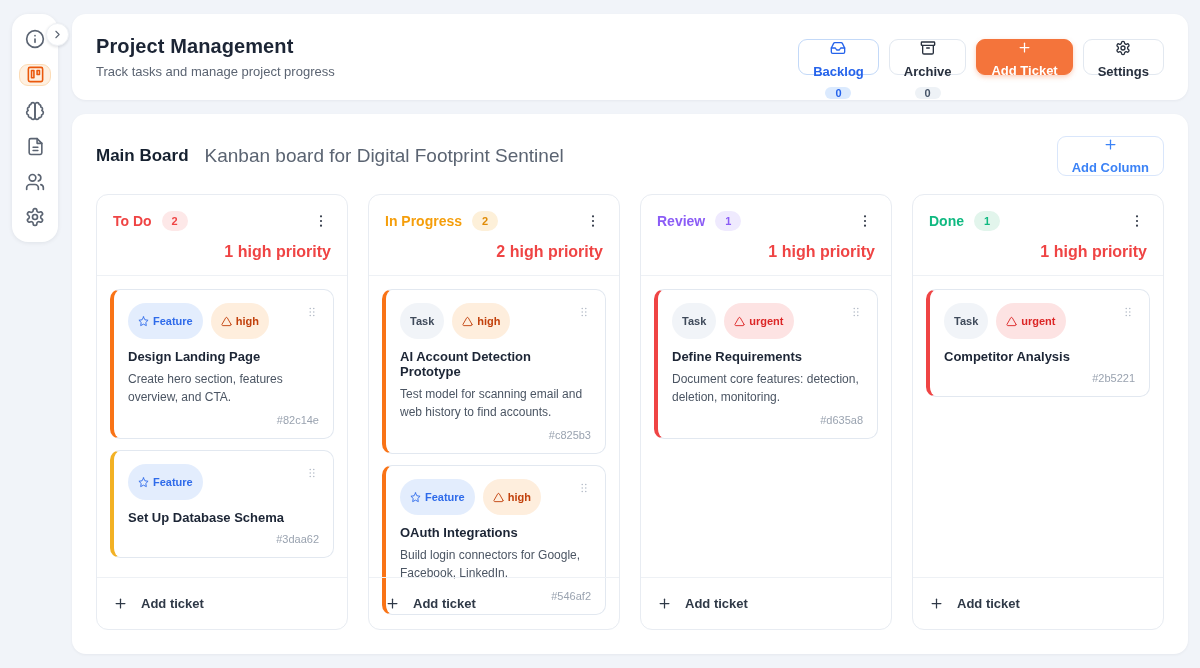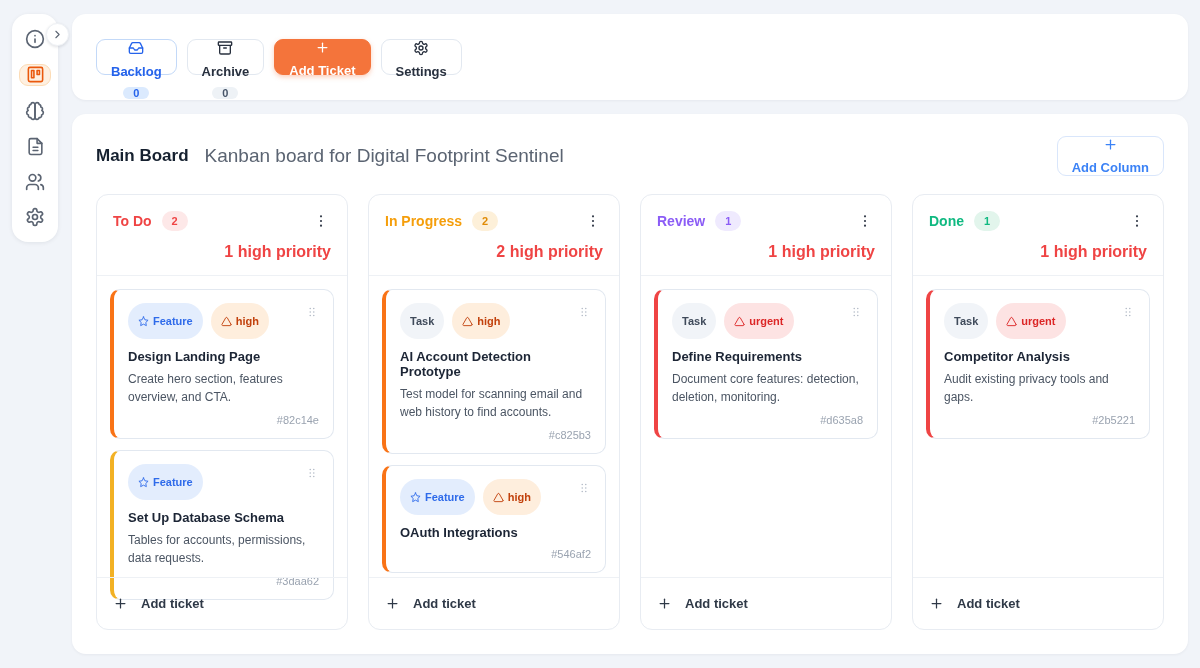--- a/index.html
+++ b/index.html
@@ -152,20 +152,24 @@
   <span>
       <svg class="ic" width="13" height="13" viewBox="0 0 24 24">
         <polyline points="9 18 15 12 9 6"></polyline>
       </svg>
     </span>
 </button>
 
 <div class="main">
 
   <header class="panel header-card">
+    <div>
+      <div class="page-title">Project Management</div>
+      <div class="page-subtitle">Track tasks and manage project progress</div>
+    </div>
     <div class="header-actions">
       <button class="btn btn-backlog">
         <span>
             <svg class="ic" width="16" height="16" viewBox="0 0 24 24">
               <polyline points="22 12 16 12 14 15 10 15 8 12 2 12"></polyline>
               <path d="M5.45 5.11 2 12v6a2 2 0 0 0 2 2h16a2 2 0 0 0 2-2v-6l-3.45-6.89A2 2 0 0 0 16.76 4H7.24a2 2 0 0 0-1.79 1.11z"></path>
             </svg>
           </span>
         <span>Backlog</span>
         <span class="count">0</span>
@@ -286,21 +290,20 @@
                     <circle cx="9" cy="6" r="1.4"></circle>
                     <circle cx="15" cy="6" r="1.4"></circle>
                     <circle cx="9" cy="12" r="1.4"></circle>
                     <circle cx="15" cy="12" r="1.4"></circle>
                     <circle cx="9" cy="18" r="1.4"></circle>
                     <circle cx="15" cy="18" r="1.4"></circle>
                   </svg>
                 </span>
             </div>
             <div class="card-title">Set Up Database Schema</div>
-            <div class="card-desc">Tables for accounts, permissions, data requests.</div>
             <div class="card-id">#3daa62</div>
           </div>
         </div>
         <div class="col-foot">
           <button class="add-ticket">
             <span>
                 <svg class="ic" width="15" height="15" viewBox="0 0 24 24">
                   <line x1="12" y1="5" x2="12" y2="19"></line>
                   <line x1="5" y1="12" x2="19" y2="12"></line>
                 </svg>
@@ -379,20 +382,21 @@
                     <circle cx="9" cy="6" r="1.4"></circle>
                     <circle cx="15" cy="6" r="1.4"></circle>
                     <circle cx="9" cy="12" r="1.4"></circle>
                     <circle cx="15" cy="12" r="1.4"></circle>
                     <circle cx="9" cy="18" r="1.4"></circle>
                     <circle cx="15" cy="18" r="1.4"></circle>
                   </svg>
                 </span>
             </div>
             <div class="card-title">OAuth Integrations</div>
+            <div class="card-desc">Build login connectors for Google, Facebook, LinkedIn.</div>
             <div class="card-id">#546af2</div>
           </div>
         </div>
         <div class="col-foot">
           <button class="add-ticket">
             <span>
                 <svg class="ic" width="15" height="15" viewBox="0 0 24 24">
                   <line x1="12" y1="5" x2="12" y2="19"></line>
                   <line x1="5" y1="12" x2="19" y2="12"></line>
                 </svg>
@@ -494,21 +498,20 @@
                     <circle cx="9" cy="6" r="1.4"></circle>
                     <circle cx="15" cy="6" r="1.4"></circle>
                     <circle cx="9" cy="12" r="1.4"></circle>
                     <circle cx="15" cy="12" r="1.4"></circle>
                     <circle cx="9" cy="18" r="1.4"></circle>
                     <circle cx="15" cy="18" r="1.4"></circle>
                   </svg>
                 </span>
             </div>
             <div class="card-title">Competitor Analysis</div>
-            <div class="card-desc">Audit existing privacy tools and gaps.</div>
             <div class="card-id">#2b5221</div>
           </div>
         </div>
         <div class="col-foot">
           <button class="add-ticket">
             <span>
                 <svg class="ic" width="15" height="15" viewBox="0 0 24 24">
                   <line x1="12" y1="5" x2="12" y2="19"></line>
                   <line x1="5" y1="12" x2="19" y2="12"></line>
                 </svg>

